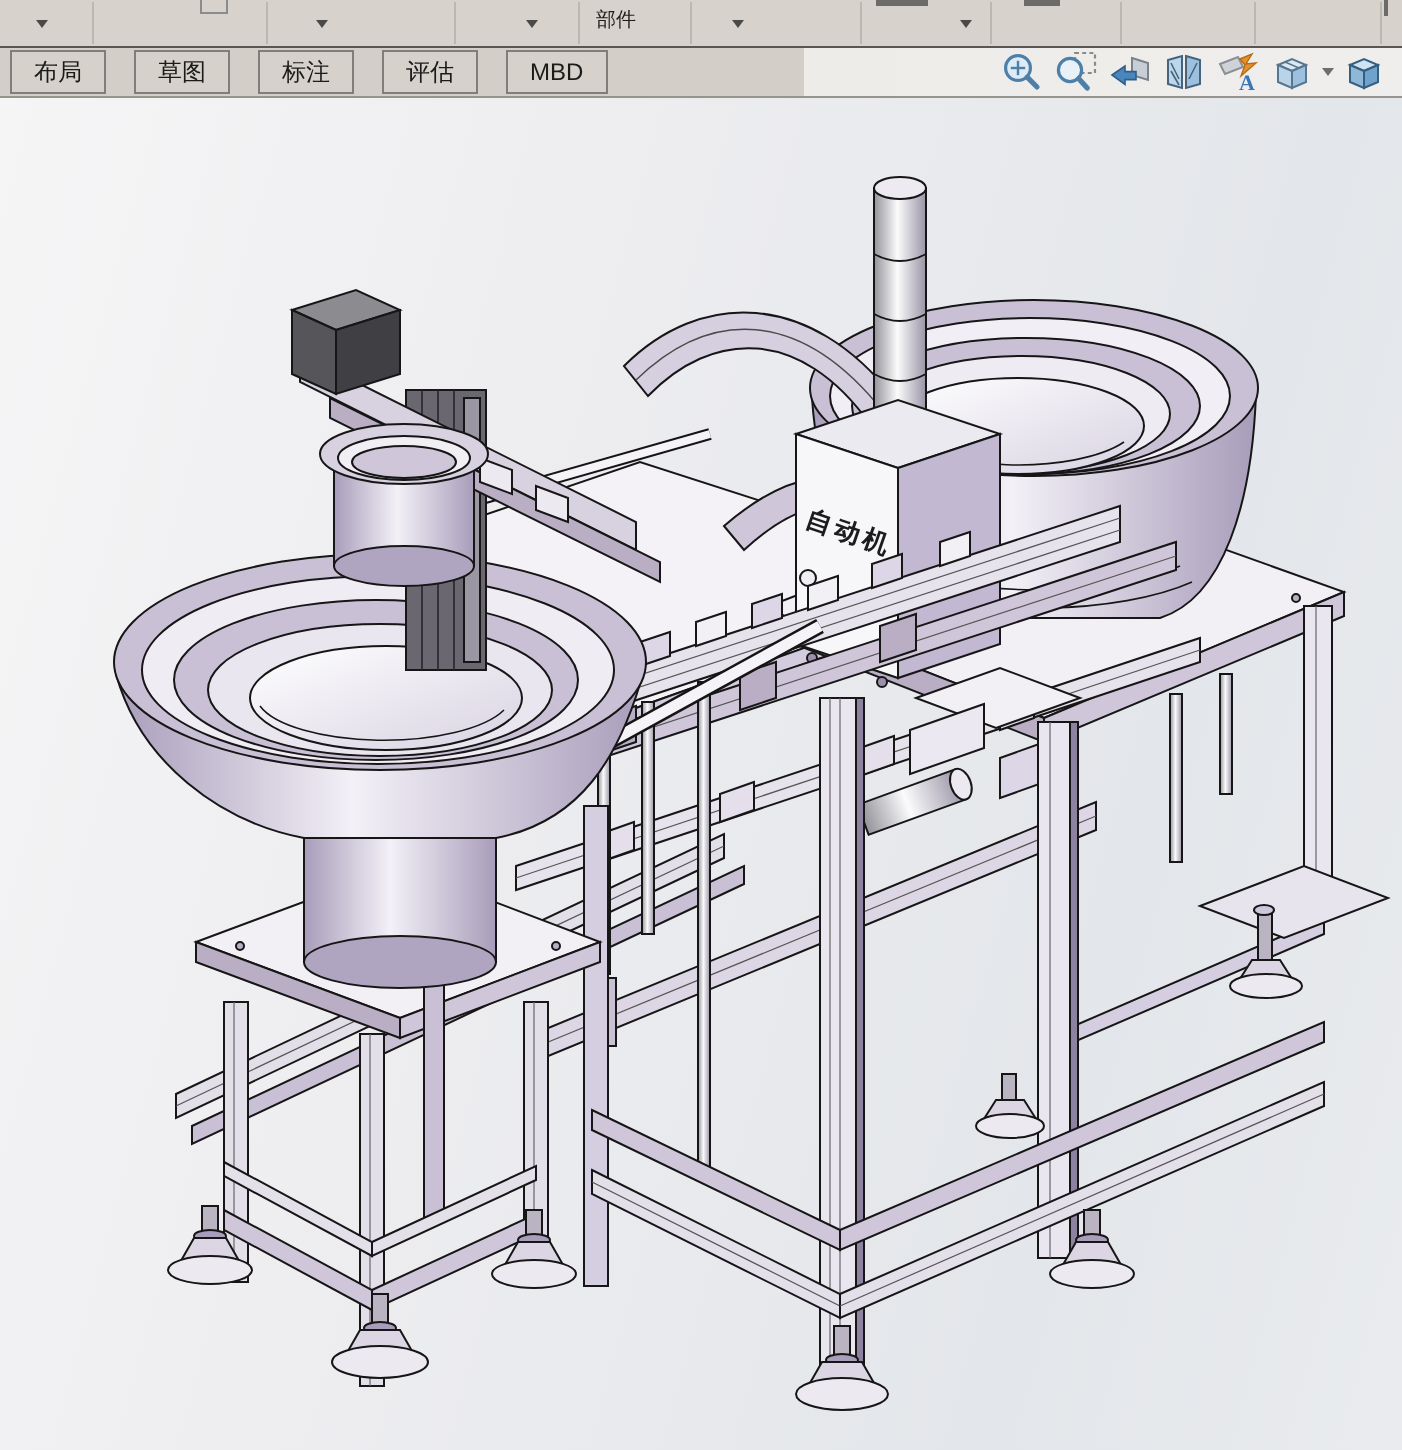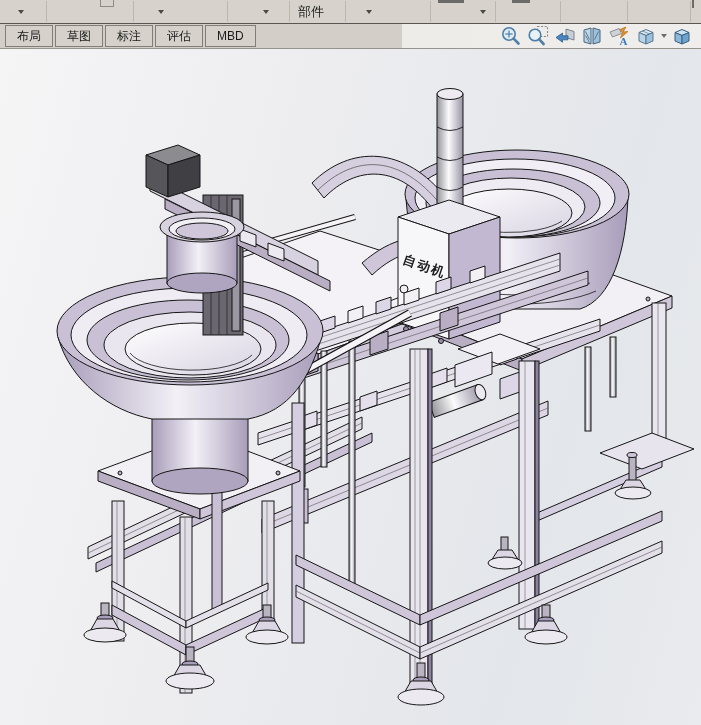--- a/index.html
+++ b/index.html
@@ -7,27 +7,27 @@
     width:701px;height:725px;overflow:hidden;
     font-family:"Liberation Sans",sans-serif;
     background:#d6d2cb;
   }
   
   .ribbon-strip{position:relative;height:23px;background:#d7d3cc;border-bottom:1px solid #595753;}
   .sep{position:absolute;top:1px;bottom:1px;width:1px;background:#bcb8b0;}
   .dd{position:absolute;top:10px;width:0;height:0;
       border-left:3.5px solid transparent;border-right:3.5px solid transparent;
       border-top:4px solid #4a4a48;}
-  .grp-label{position:absolute;top:3px;font-size:13px;color:#1d1d1b;white-space:nowrap;}
+  .grp-label{position:absolute;top:3px;font-size:10px;color:#1d1d1b;white-space:nowrap;}
   .clip-mark{position:absolute;top:0;background:#6b6b69;}
   
   .tabbar{position:relative;height:24px;
     background:linear-gradient(to right,#d3cfc8 0,#d3cfc8 402px,#edecE9 402px,#efeeec 100%);
     border-bottom:1px solid #97948d;}
-  .tabs{position:absolute;left:5px;top:1px;bottom:1px;display:flex;gap:2px;}
+  .tabs{position:absolute;left:5px;top:1px;bottom:1px;display:flex;gap:14px;}
   .tab{border:1px solid #807e79;background:#d6d2cb;font-size:12px;color:#1b1b1b;
     display:flex;align-items:center;justify-content:center;padding:0 11px;white-space:nowrap;cursor:default;}
   
   .hud{position:absolute;right:8px;top:0;height:24px;display:flex;align-items:center;gap:5px;}
   .hud .ic{width:22px;height:22px;display:block;}
   .hud .dd2{width:0;height:0;border-left:3px solid transparent;border-right:3px solid transparent;
     border-top:4px solid #6e6e6c;margin:0 -1px;}
   
   .vp{position:relative;width:701px;height:677px;
     background:linear-gradient(105deg,#f5f5f6 0%,#ededf0 38%,#e3e6ea 76%,#e9ebee 100%);}

